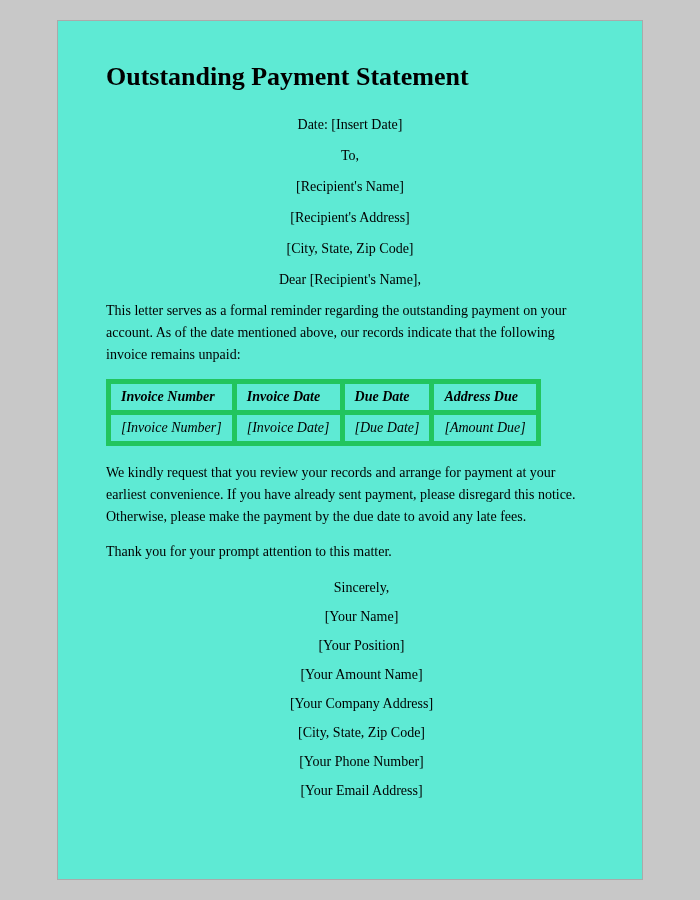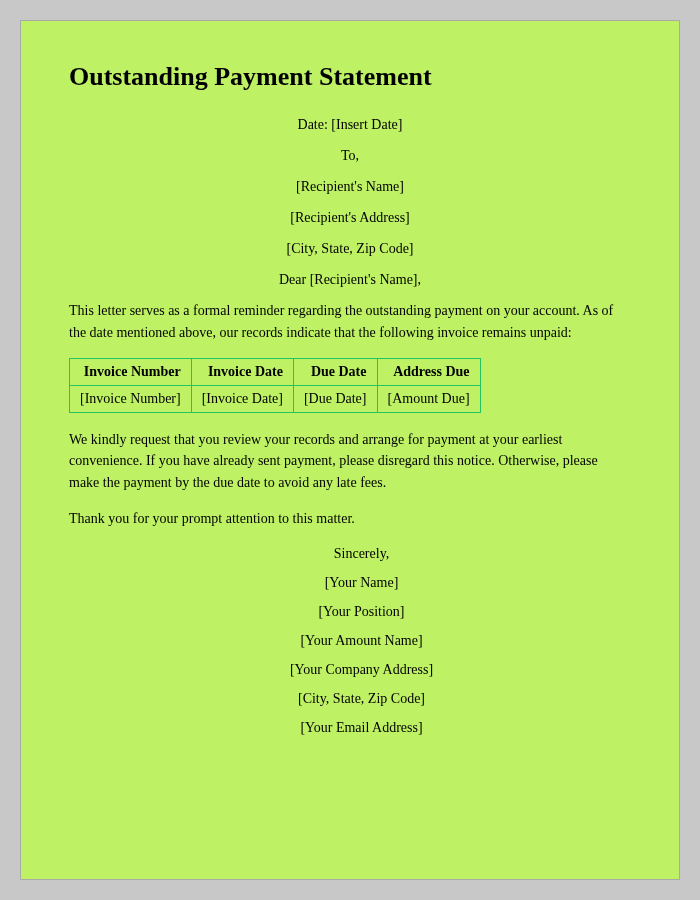--- a/index.html
+++ b/index.html
@@ -12,22 +12,22 @@
       background-color: #c8c8c8;
       display: flex;
       justify-content: center;
       align-items: flex-start;
       min-height: 900px;
       padding: 20px;
       font-family: "Times New Roman", Times, serif;
     }
 
     .page {
-      background: #bef264;
-      width: 660px;
+      background: #5eead4;
+      width: 586px;
       min-height: 860px;
       padding: 40px 48px;
       border: 1px solid #aaa;
     }
 
     .page-title {
       font-size: 26px;
       font-weight: bold;
       margin-bottom: 22px;
       line-height: 1.2;
@@ -48,23 +48,24 @@
 
     .invoice-table {
       border-collapse: collapse;
       margin-bottom: 16px;
       margin-top: 4px;
       font-size: 14px;
     }
 
     .invoice-table th,
     .invoice-table td {
-      border: 1px solid #22c55e;
+      border: 5px solid #22c55e;
       padding: 5px 10px;
-      text-align: right;
+      text-align: left;
+      font-style: italic;
     }
 
     .invoice-table th {
       font-weight: bold;
     }
 
     .signature-block .field-line {
       margin-bottom: 8px;
       margin-left: 23px;
     }
@@ -114,16 +115,17 @@
 
   <p class="body-paragraph">Thank you for your prompt attention to this matter.</p>
 
   <div class="signature-block">
     <p class="field-line">Sincerely,</p>
     <p class="field-line">[Your Name]</p>
     <p class="field-line">[Your Position]</p>
     <p class="field-line">[Your Amount Name]</p>
     <p class="field-line">[Your Company Address]</p>
     <p class="field-line">[City, State, Zip Code]</p>
+    <p class="field-line">[Your Phone Number]</p>
     <p class="field-line">[Your Email Address]</p>
   </div>
 
 </div>
 
 </body></html>

